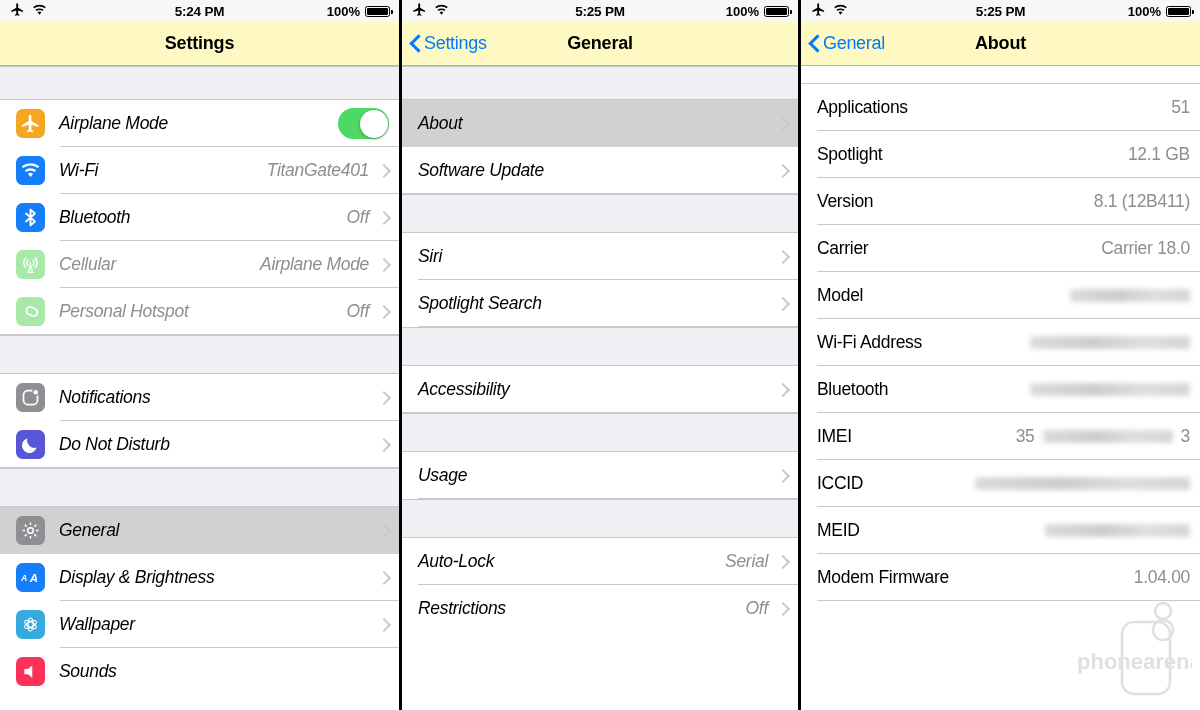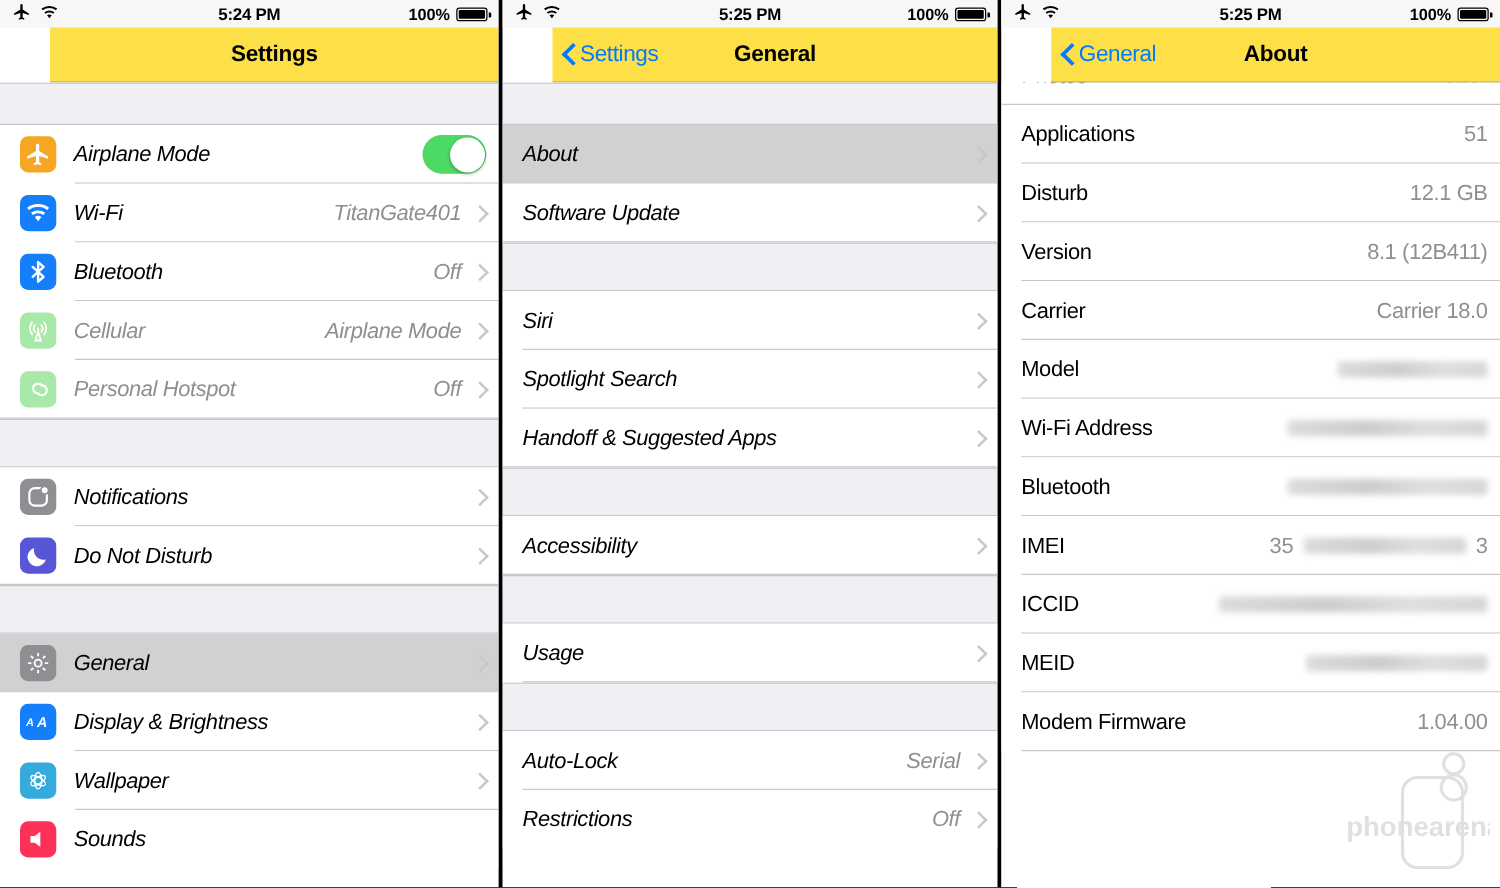--- a/index.html
+++ b/index.html
@@ -41,25 +41,24 @@
     position: relative; padding: 1px;
   }
   .batt::after {
     content: ""; position: absolute; right: -3.5px; top: 3px;
     width: 2px; height: 4px; background: #000; border-radius: 0 1px 1px 0;
   }
   .batt i { display: block; height: 100%; background: #000; border-radius: 1px; }
 
   
   .navbar {
-    height: 44px; background: #fde047;
+    height: 44px; background: #fef9c3;
     border-bottom: 1px solid #b2b2b2;
     display: flex; align-items: center;
     position: relative;
-    margin-left: 40px;
   }
   .nav-title {
     position: absolute; left: 0; right: 0; text-align: center;
     font-size: 18px; font-weight: bold; color: #000; letter-spacing: -0.2px;
   }
   .nav-back {
     display: flex; align-items: center; gap: 3px;
     padding-left: 8px; color: #007aff; font-size: 18px; z-index: 2;
     letter-spacing: -0.3px;
   }
@@ -385,25 +384,20 @@
         <div class="row plain">
           <span class="label">Siri</span>
           <span class="chev" style="margin-left:auto"></span>
           <span class="sep inset15"></span>
         </div>
         <div class="row plain">
           <span class="label">Spotlight Search</span>
           <span class="chev" style="margin-left:auto"></span>
           <span class="sep inset15"></span>
         </div>
-        <div class="row plain last">
-          <span class="label">Handoff &amp; Suggested Apps</span>
-          <span class="chev" style="margin-left:auto"></span>
-          <span class="sep"></span>
-        </div>
       </div>
 
       <div class="gap" style="height:39px"></div>
 
       <div class="grp">
         <div class="row plain last">
           <span class="label">Accessibility</span>
           <span class="chev" style="margin-left:auto"></span>
           <span class="sep"></span>
         </div>
@@ -479,21 +473,21 @@
         <span class="sep"></span>
       </div>
 
       <div class="row plain">
         <span class="label">Applications</span>
         <span class="value" style="padding-right:0">51</span>
         <span class="sep inset15"></span>
       </div>
 
       <div class="row plain">
-        <span class="label">Disturb</span>
+        <span class="label">Spotlight</span>
         <span class="value" style="padding-right:0">12.1 GB</span>
         <span class="sep inset15"></span>
       </div>
 
 
       <div class="row plain">
         <span class="label">Version</span>
         <span class="value" style="padding-right:0">8.1 (12B411)</span>
         <span class="sep inset15"></span>
       </div>

